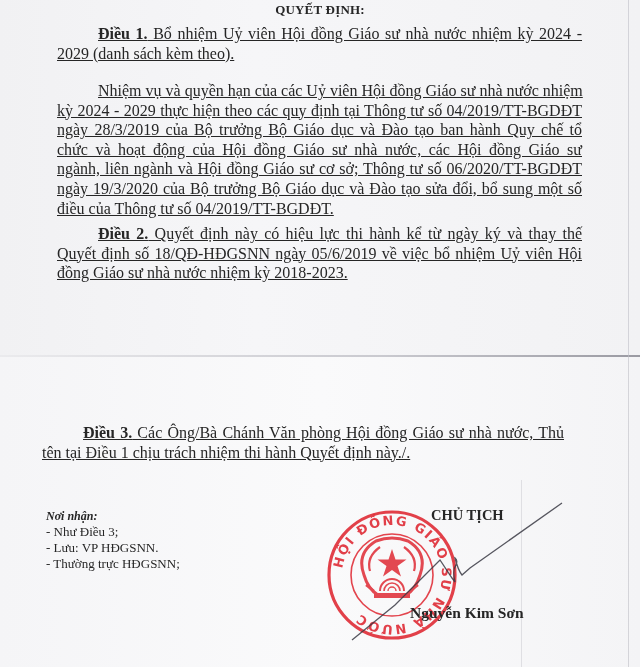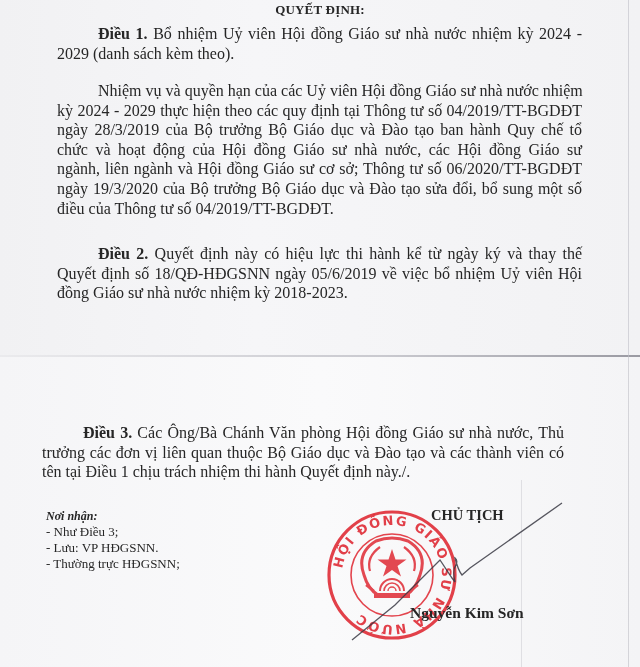--- a/index.html
+++ b/index.html
@@ -29,20 +29,21 @@
     position:absolute; left:521px; top:480px; width:1px; height:187px;
     background:rgba(200,200,206,0.5);
   }
   .title {
     position:absolute; top:2px; left:0; width:640px; text-align:center;
     font-weight:bold; font-size:13px; letter-spacing:0.2px;
   }
   .para {
     position:absolute; font-size:16px; line-height:19.6px; text-align:justify;
     text-align-last:left;
+    text-decoration:underline;
   }
   .p1 { left:57px; width:525px; }
   .para .lead { font-weight:bold; }
   .para .indent { display:inline-block; width:41px; }
   .line { display:block; text-align:justify; text-align-last:justify; white-space:nowrap; }
   .line.last { text-align-last:left; }
   .recipients {
     position:absolute; left:46px; top:508px; font-size:13px; line-height:16px;
   }
   .recipients .head { font-weight:bold; font-style:italic; font-size:12px; }
@@ -74,29 +75,28 @@
 <div class="para p1" style="top:81px;">
   <span class="line"><span class="indent"></span><span>Nhiệm vụ và quyền hạn của các Uỷ viên Hội đồng Giáo sư nhà nước nhiệm</span></span>
   <span class="line">kỳ 2024 - 2029 thực hiện theo các quy định tại Thông tư số 04/2019/TT-BGDĐT</span>
   <span class="line">ngày 28/3/2019 của Bộ trưởng Bộ Giáo dục và Đào tạo ban hành Quy chế tổ</span>
   <span class="line">chức và hoạt động của Hội đồng Giáo sư nhà nước, các Hội đồng Giáo sư</span>
   <span class="line">ngành, liên ngành và Hội đồng Giáo sư cơ sở; Thông tư số 06/2020/TT-BGDĐT</span>
   <span class="line">ngày 19/3/2020 của Bộ trưởng Bộ Giáo dục và Đào tạo sửa đổi, bổ sung một số</span>
   <span class="line last">điều của Thông tư số 04/2019/TT-BGDĐT.</span>
 </div>
 
-<div class="para p1" style="top:224px;margin-top:20px;">
+<div class="para p1" style="top:224px;">
   <span class="line"><span class="indent"></span><span class="lead">Điều 2.</span><span> Quyết định này có hiệu lực thi hành kể từ ngày ký và thay thế</span></span>
   <span class="line">Quyết định số 18/QĐ-HĐGSNN ngày 05/6/2019 về việc bổ nhiệm Uỷ viên Hội</span>
   <span class="line last">đồng Giáo sư nhà nước nhiệm kỳ 2018-2023.</span>
 </div>
 
 <div class="para" style="top:423px; left:42px; width:522px;">
   <span class="line"><span class="indent"></span><span class="lead">Điều 3.</span><span> Các Ông/Bà Chánh Văn phòng Hội đồng Giáo sư nhà nước, Thủ</span></span>
-  <span class="line">trưởng các đơn vị liên quan thuộc Bộ Giáo dục và Đào tạo và các thành viên có</span>
   <span class="line last">tên tại Điều 1 chịu trách nhiệm thi hành Quyết định này./.</span>
 </div>
 
 <div class="recipients">
   <div class="head">Nơi nhận:</div>
   <div>- Như Điều 3;</div>
   <div>- Lưu: VP HĐGSNN.</div>
   <div>- Thường trực HĐGSNN;</div>
 </div>
 

